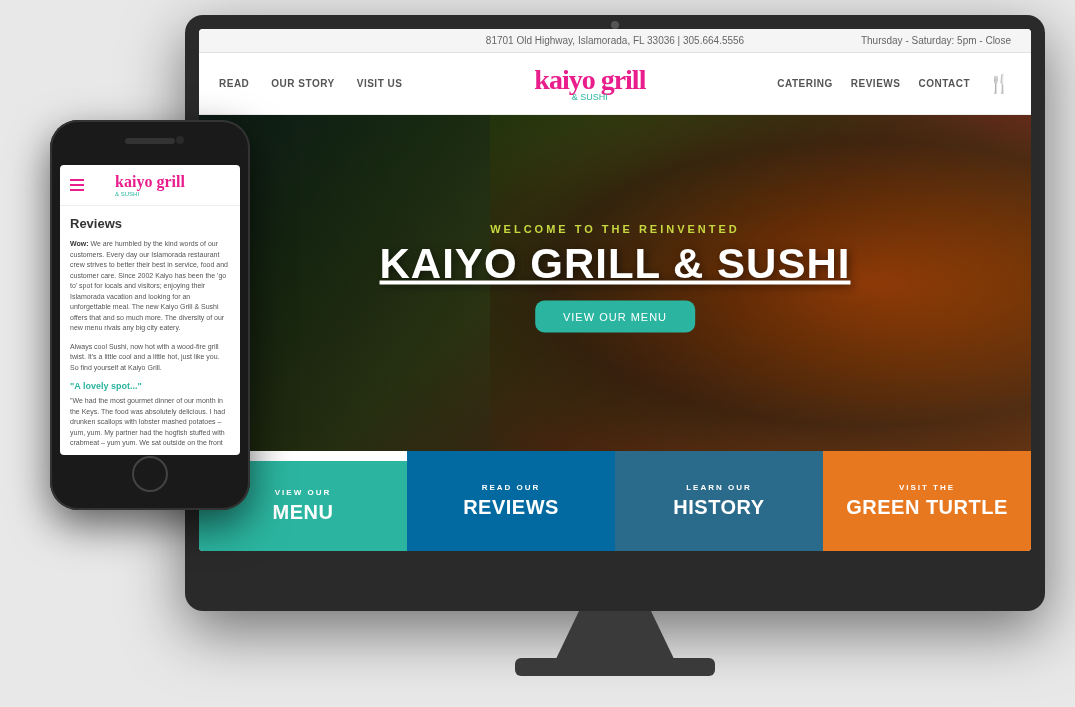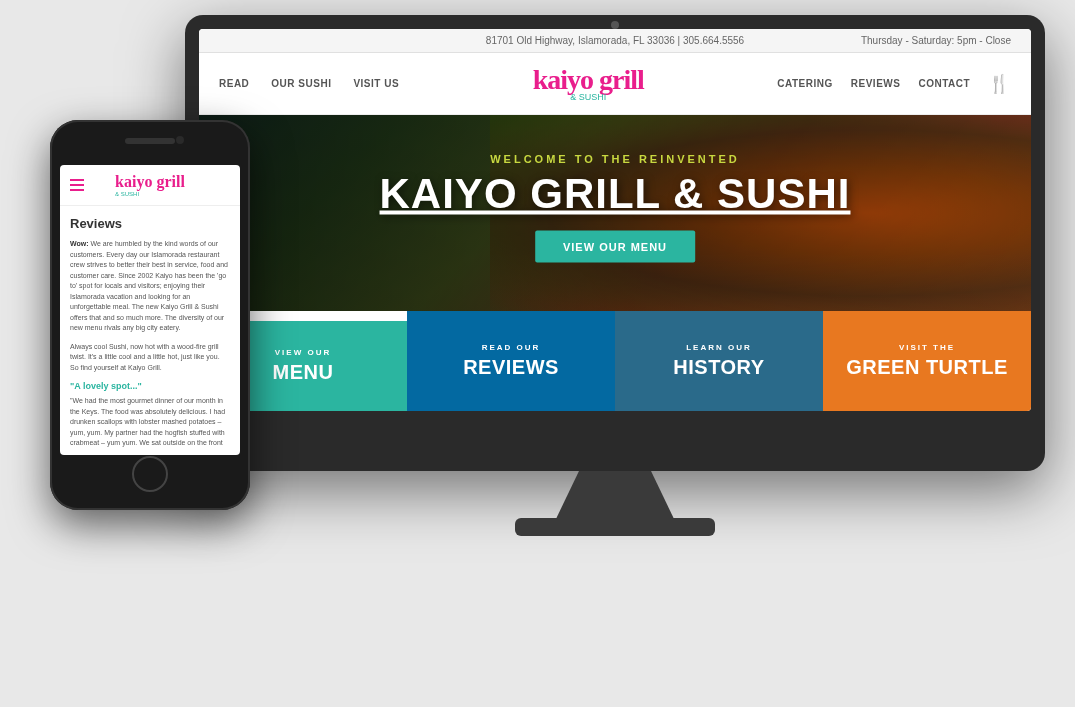--- a/index.html
+++ b/index.html
@@ -19,21 +19,21 @@
       width: 1075px;
       height: 707px;
     }
 
     
     .monitor {
       position: absolute;
       left: 185px;
       top: 15px;
       width: 860px;
-      height: 456px;
+      height: 596px;
     }
 
     .monitor-outer {
       position: absolute;
       left: 0; top: 0;
       width: 100%; height: 100%;
       background: #2a2a2a;
       border-radius: 18px;
       box-shadow: 0 20px 60px rgba(0,0,0,0.5);
     }
@@ -229,24 +229,24 @@
       text-shadow: 2px 2px 8px rgba(0,0,0,0.5);
       text-decoration: underline;
     }
 
     .hero-btn {
       display: inline-block;
       background: #2bb5a0;
       color: #fff;
       padding: 10px 28px;
       font-size: 11px;
-      font-weight: bold;
+      font-weight: normal;
       letter-spacing: 1px;
       text-transform: uppercase;
-      border-radius: 2px;
+      border-radius: 9px;
       cursor: pointer;
     }
 
     .bottom-tiles {
       display: flex;
       height: 100px;
       flex-shrink: 0;
     }
 
     .tile {
@@ -436,21 +436,21 @@
           <div class="top-bar-wrap">
             <div class="top-bar">
               <span>81701 Old Highway, Islamorada, FL 33036 | 305.664.5556</span>
             </div>
             <div class="top-bar-right">Thursday - Saturday: 5pm - Close</div>
           </div>
 
           <div class="nav-bar">
             <div class="nav-left">
               <span>READ</span>
-              <span>OUR SUSHI</span>
+              <span>OUR STORY</span>
               <span>VISIT US</span>
             </div>
             <div class="nav-logo">
               <div class="nav-logo-main">kaiyo grill</div>
               <div class="nav-logo-sushi">&amp; SUSHI</div>
             </div>
             <div class="nav-right">
               <span>CATERING</span>
               <span>REVIEWS</span>
               <span>CONTACT</span>

